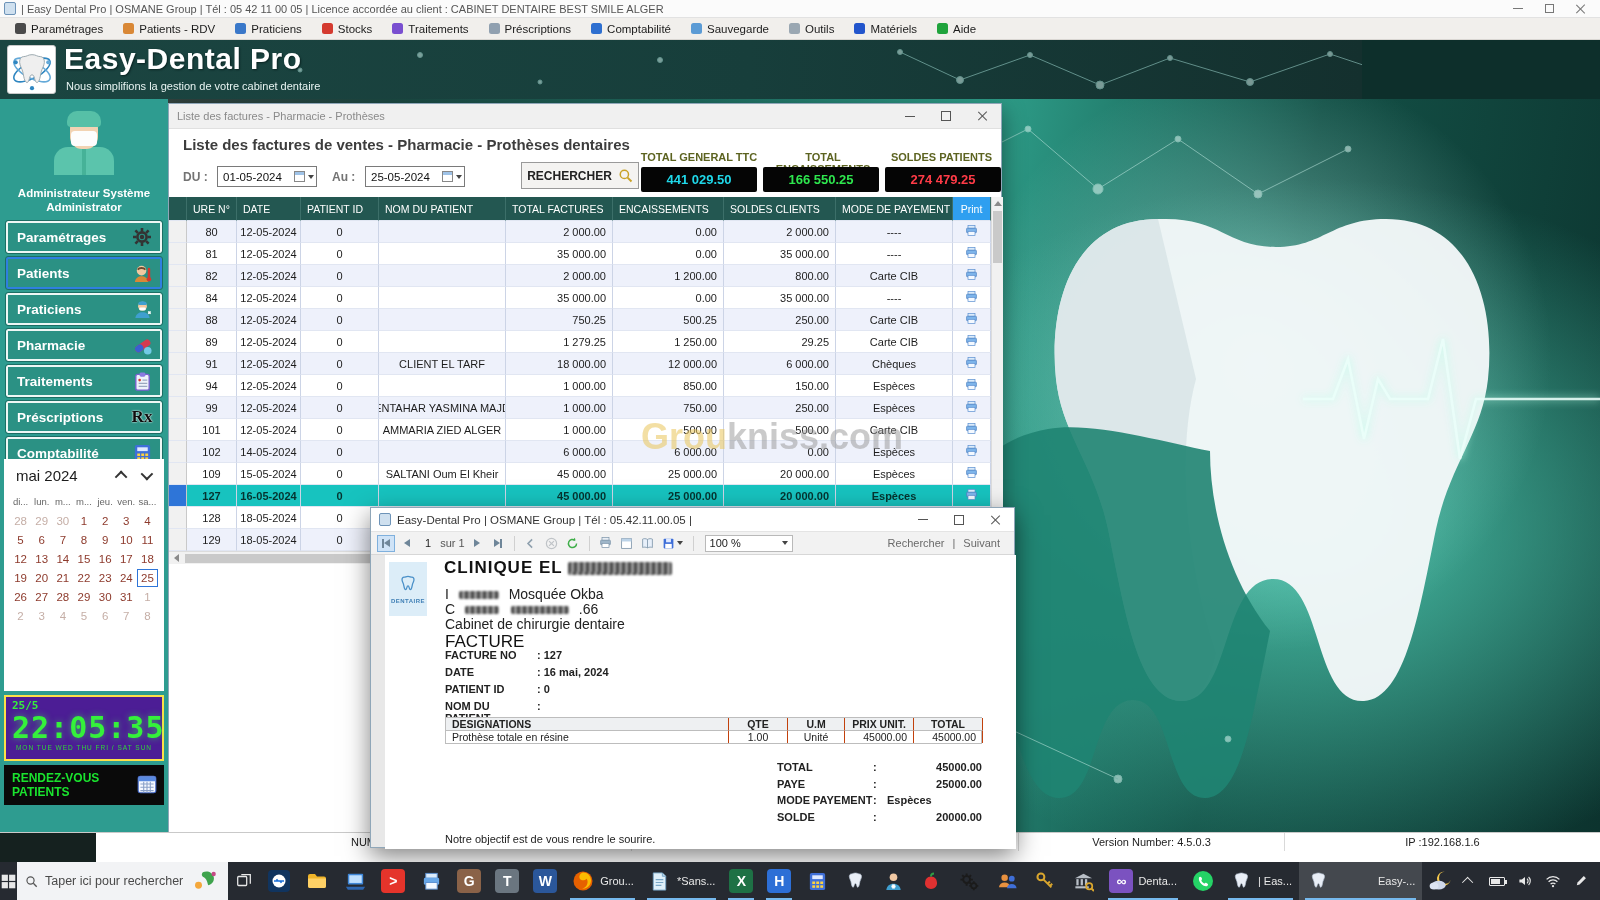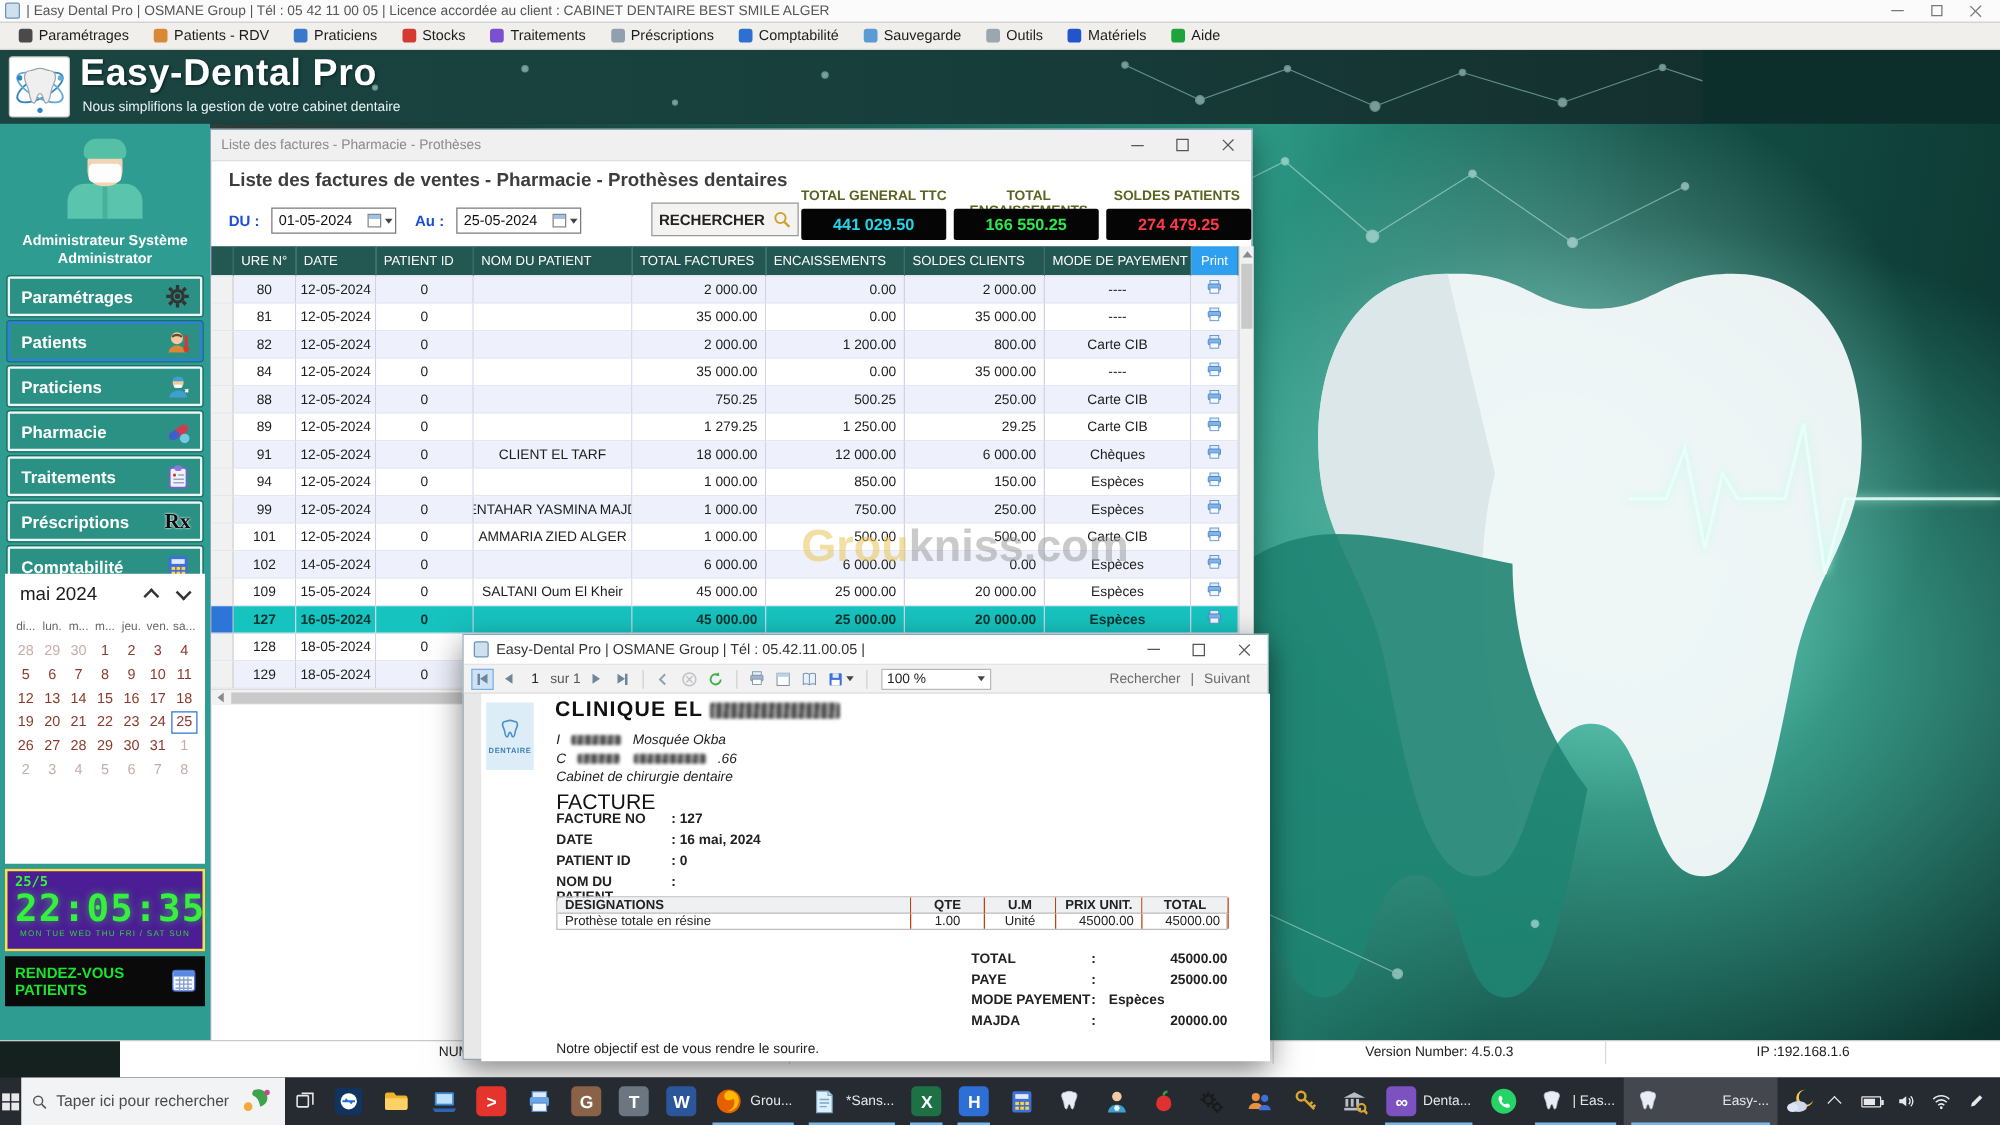--- a/index.html
+++ b/index.html
@@ -81,21 +81,21 @@
   .win-controls{margin-left:auto;display:flex;align-items:center;gap:26px;padding-right:6px;color:#444;}
   .wc2-min{width:10px;height:1px;background:#555;}
   .wc2-max{width:10px;height:10px;border:1px solid #555;}
   .wc2-close{position:relative;width:10px;height:10px;}
   .wc2-close::before,.wc2-close::after{content:"";position:absolute;left:4.5px;top:-1px;width:1.3px;height:12px;background:#555;}
   .wc2-close::before{transform:rotate(45deg);} .wc2-close::after{transform:rotate(-45deg);}
 
   
   #listwin{left:168px;top:103px;width:834px;height:740px;z-index:3;}
   #lw-heading{left:14px;top:32px;font-size:15px;font-weight:bold;color:#3d3d3d;}
-  .lbl{font-size:12px;font-weight:bold;color:#1d4ed8;}
+  .lbl{font-size:12px;font-weight:bold;color:#737373;}
   #du-label{left:14px;top:66px;} #au-label{left:163px;top:66px;}
   .datebox{top:62px;height:21px;width:100px;background:#fff;border:1px solid #7a7a7a;display:flex;align-items:center;font-size:11.5px;padding:0 2px 0 5px;color:#111;}
   #du-box{left:48px;} #au-box{left:196px;}
   .datebox .dcal{margin-left:auto;width:11px;height:11px;border:1px solid #888;background:linear-gradient(#9fc3e8 3px,#fff 3px);}
   .datebox .darr{width:0;height:0;border-left:3.5px solid transparent;border-right:3.5px solid transparent;border-top:4.5px solid #444;margin-left:3px;}
   #btn-rech{left:352px;top:58px;width:118px;height:27px;background:#f4f3f1;border:1px solid #9a9a9a;display:flex;align-items:center;justify-content:center;gap:6px;font-size:12px;font-weight:bold;color:#222;cursor:pointer;}
   .tot-lbl{top:47px;font-size:11px;font-weight:bold;color:#5c6320;text-align:center;}
   .tot-box{top:63px;width:116px;height:25px;background:#050505;border-radius:2px;display:flex;align-items:center;justify-content:center;font-size:13px;font-weight:bold;}
 
   
@@ -138,21 +138,21 @@
   .nav-tri.l{border-right:6px solid #6f8699;} .nav-tri.rr{border-left:6px solid #6f8699;}
   .nav-bar{width:2px;height:9px;background:#6f8699;}
   #zoombox{width:88px;height:17px;border:1px solid #b9b9b9;background:#fff;display:flex;align-items:center;padding:0 4px;font-size:11px;color:#222;margin-left:4px;}
   #zoombox .darr{margin-left:auto;width:0;height:0;border-left:3.5px solid transparent;border-right:3.5px solid transparent;border-top:4.5px solid #444;}
   #rep-find{margin-left:auto;display:flex;gap:8px;color:#6a6a6a;padding-right:8px;}
   #rep-page{position:absolute;left:14px;top:47px;width:631px;height:294px;background:#fff;overflow:hidden;}
   #doc-logo{position:absolute;left:4px;top:7px;width:38px;height:54px;background:#dcedf8;display:flex;flex-direction:column;align-items:center;justify-content:center;gap:2px;}
   #doc-logo .cap{font-size:6px;color:#3f7fb5;font-weight:bold;letter-spacing:.5px;}
   #doc-clinic{position:absolute;left:59px;top:3px;font-size:17px;font-weight:bold;color:#111;letter-spacing:1px;}
   .scrib{display:inline-block;background:repeating-linear-gradient(93deg,#4a4a4a 0 3px,#9a9a9a 3px 6px);filter:blur(1.3px);border-radius:2px;vertical-align:middle;}
-  .doc-line{position:absolute;left:60px;font-size:11px;color:#222;font-style:italic;}
+  .doc-line{position:absolute;left:60px;font-size:14px;color:#222;}
   #doc-facture{position:absolute;left:60px;top:77px;font-size:17px;font-weight:normal;color:#111;}
   .doc-field{position:absolute;left:60px;font-size:11px;color:#222;font-weight:bold;display:flex;}
   .doc-field .fl{width:92px;} .doc-field .fv{font-weight:normal;font-weight:bold;}
   #items{position:absolute;left:60px;top:162px;width:537px;border:1px solid #bdbdbd;}
   .it-row{display:grid;grid-template-columns:283px 59px 57px 69px 69px;}
   .it-cell{font-size:10.5px;color:#222;padding:0 6px;border-right:1px solid #c2410c;white-space:nowrap;overflow:hidden;}
   .it-head .it-cell{background:#eef0f2;font-weight:bold;border-bottom:1px solid #bdbdbd;}
   .it-cell.c{text-align:center;} .it-cell.r{text-align:right;}
   .doc-tot{position:absolute;font-size:11px;font-weight:bold;color:#222;display:flex;width:537px;left:60px;}
   .doc-tot .tl{margin-left:332px;width:96px;} .doc-tot .tc{width:14px;} .doc-tot .tv{flex:1;text-align:right;} .doc-tot .tvl{flex:1;text-align:left;}
@@ -1004,21 +1004,21 @@
             <span class="tl">PAYE</span>
             <span class="tc">:</span>
             <span class="tv">25000.00</span>
           </div>
           <div class="doc-tot" style="top: 239px;">
             <span class="tl">MODE PAYEMENT</span>
             <span class="tc">:</span>
             <span class="tvl">Espèces</span>
           </div>
           <div class="doc-tot" style="top: 255.5px;">
-            <span class="tl">MAJDA</span>
+            <span class="tl">SOLDE</span>
             <span class="tc">:</span>
             <span class="tv">20000.00</span>
           </div>
         </div>
       <div id="doc-footer">Notre objectif est de vous rendre le sourire.</div>
     </div>
   </div>
 
   <div id="taskbar" class="abs">
     <div id="tb-start">

